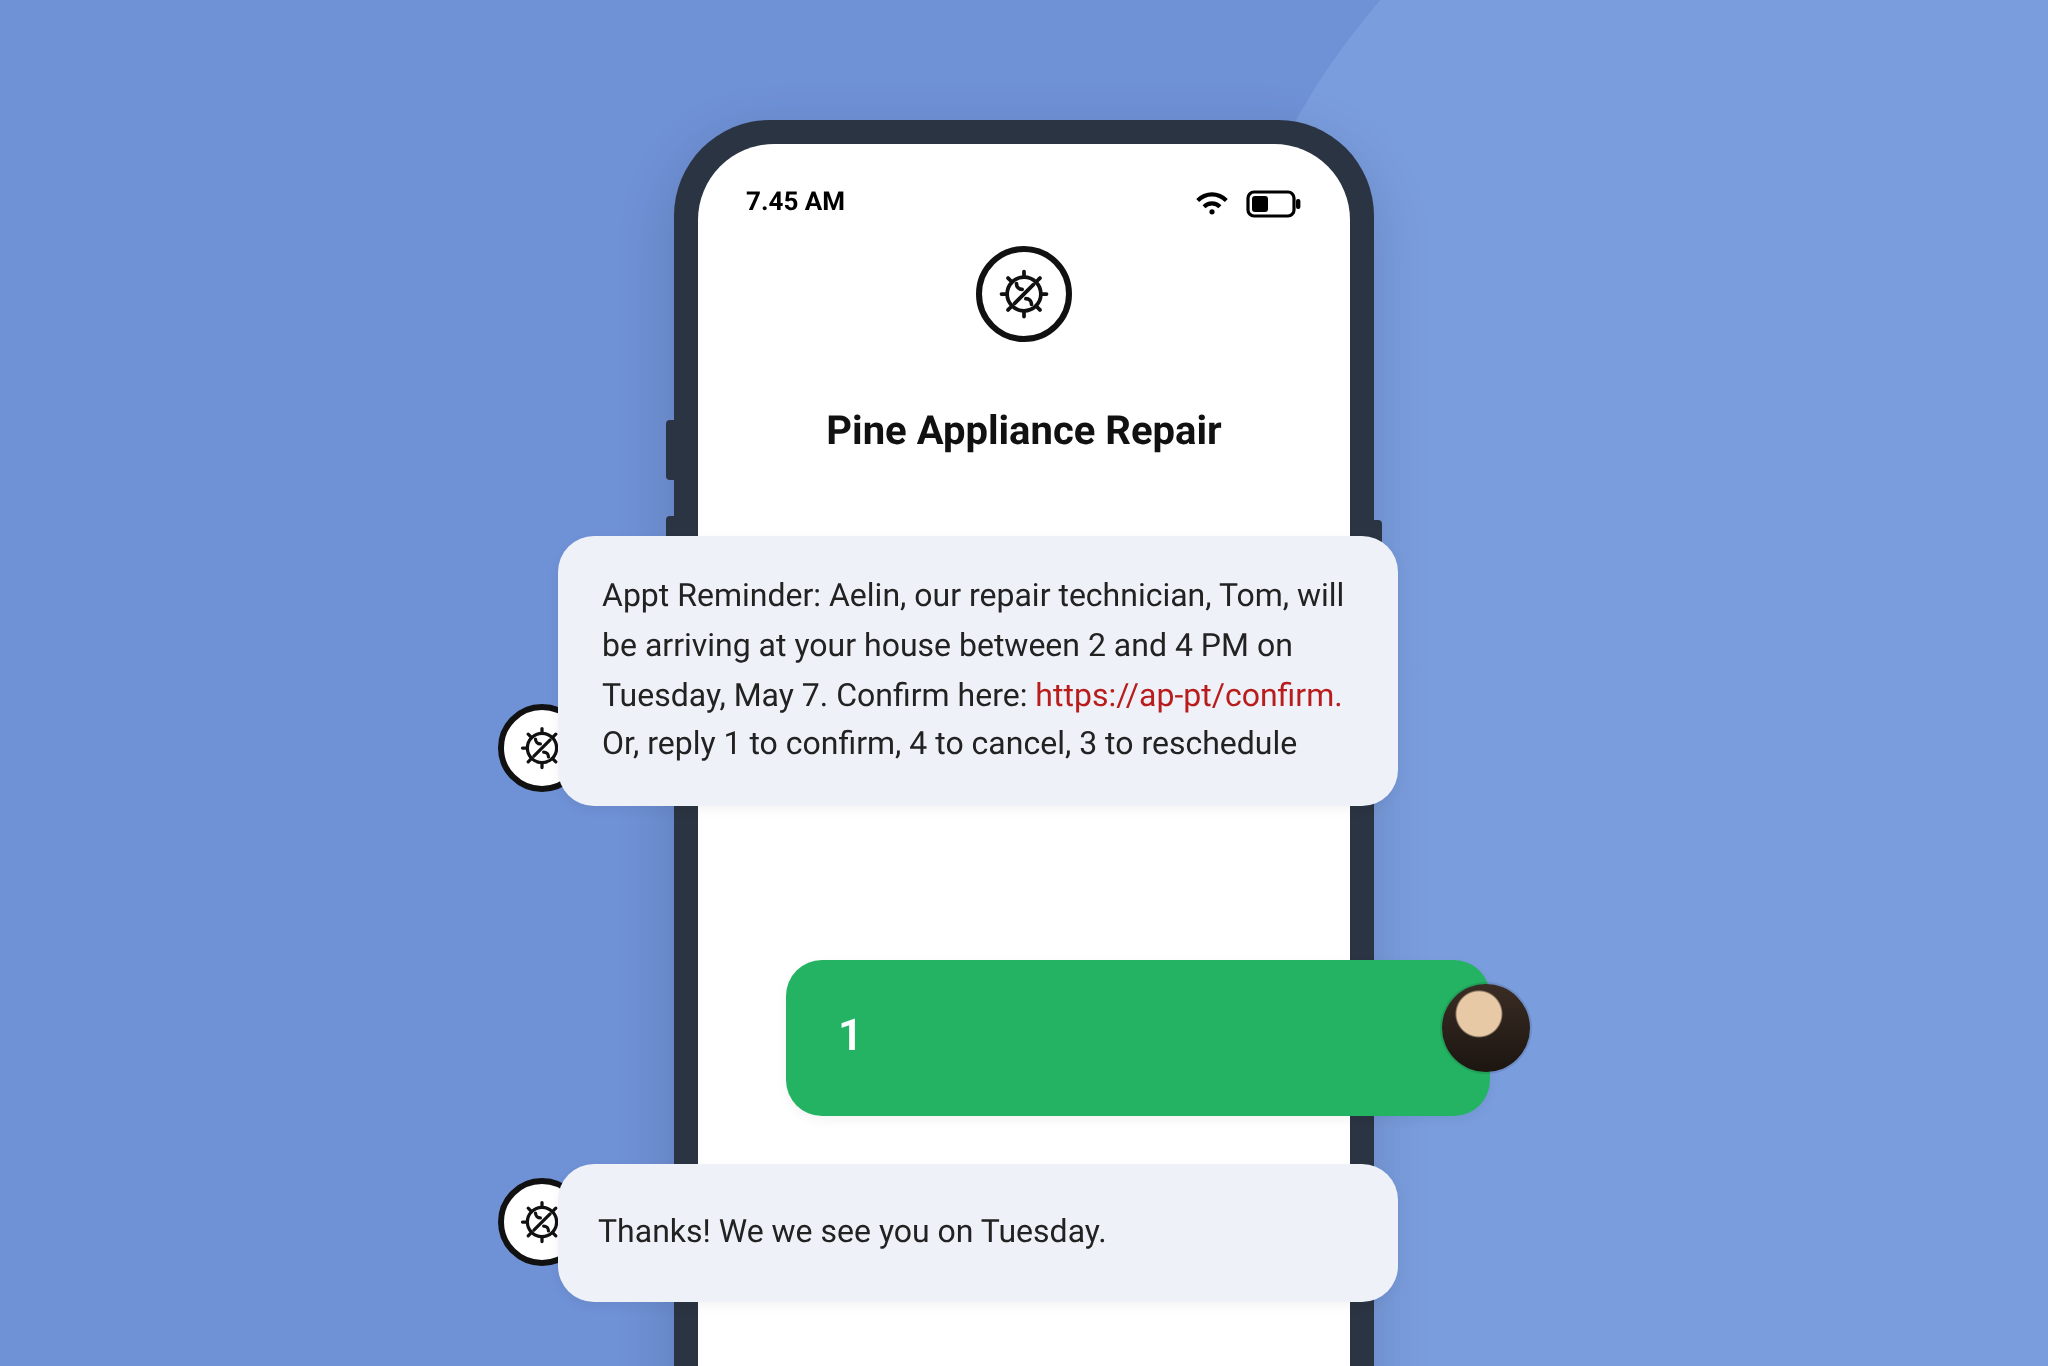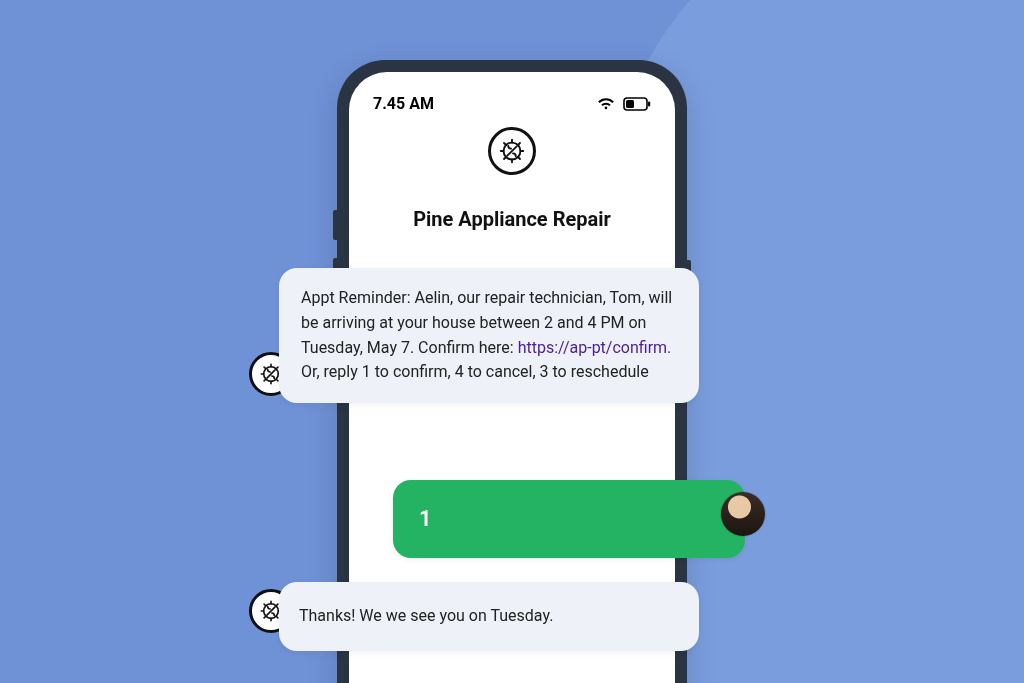--- a/index.html
+++ b/index.html
@@ -55,21 +55,21 @@
     overflow: visible;
     padding: 22px 0 0 0;
   }
 
   .status-bar {
     display: flex;
     align-items: center;
     justify-content: space-between;
     padding: 0 24px;
     font-weight: 700;
-    font-size: 16px;
+    font-size: 13px;
     color: #000;
   }
   .status-right { display: flex; align-items: center; gap: 8px; }
   .wifi-icon, .battery-icon { display: inline-flex; align-items: center; }
 
   .header-logo {
     margin-top: 14px;
     display: flex;
     justify-content: center;
   }
@@ -92,21 +92,21 @@
   
   .bubble {
     position: absolute;
     border-radius: 18px;
     padding: 18px 20px 18px 22px;
     font-size: 16px;
     line-height: 1.55;
     color: #222;
     box-shadow: 0 2px 6px rgba(0,0,0,0.05);
   }
-  .bubble .link { color: #4c1d95; }
+  .bubble .link { color: #b91c1c; }
 
   .bubble-1 {
     left: -70px;
     top: 196px;
     width: 420px;
     background: #eef1f7;
   }
   .avatar-1 {
     position: absolute;
     left: -100px;

